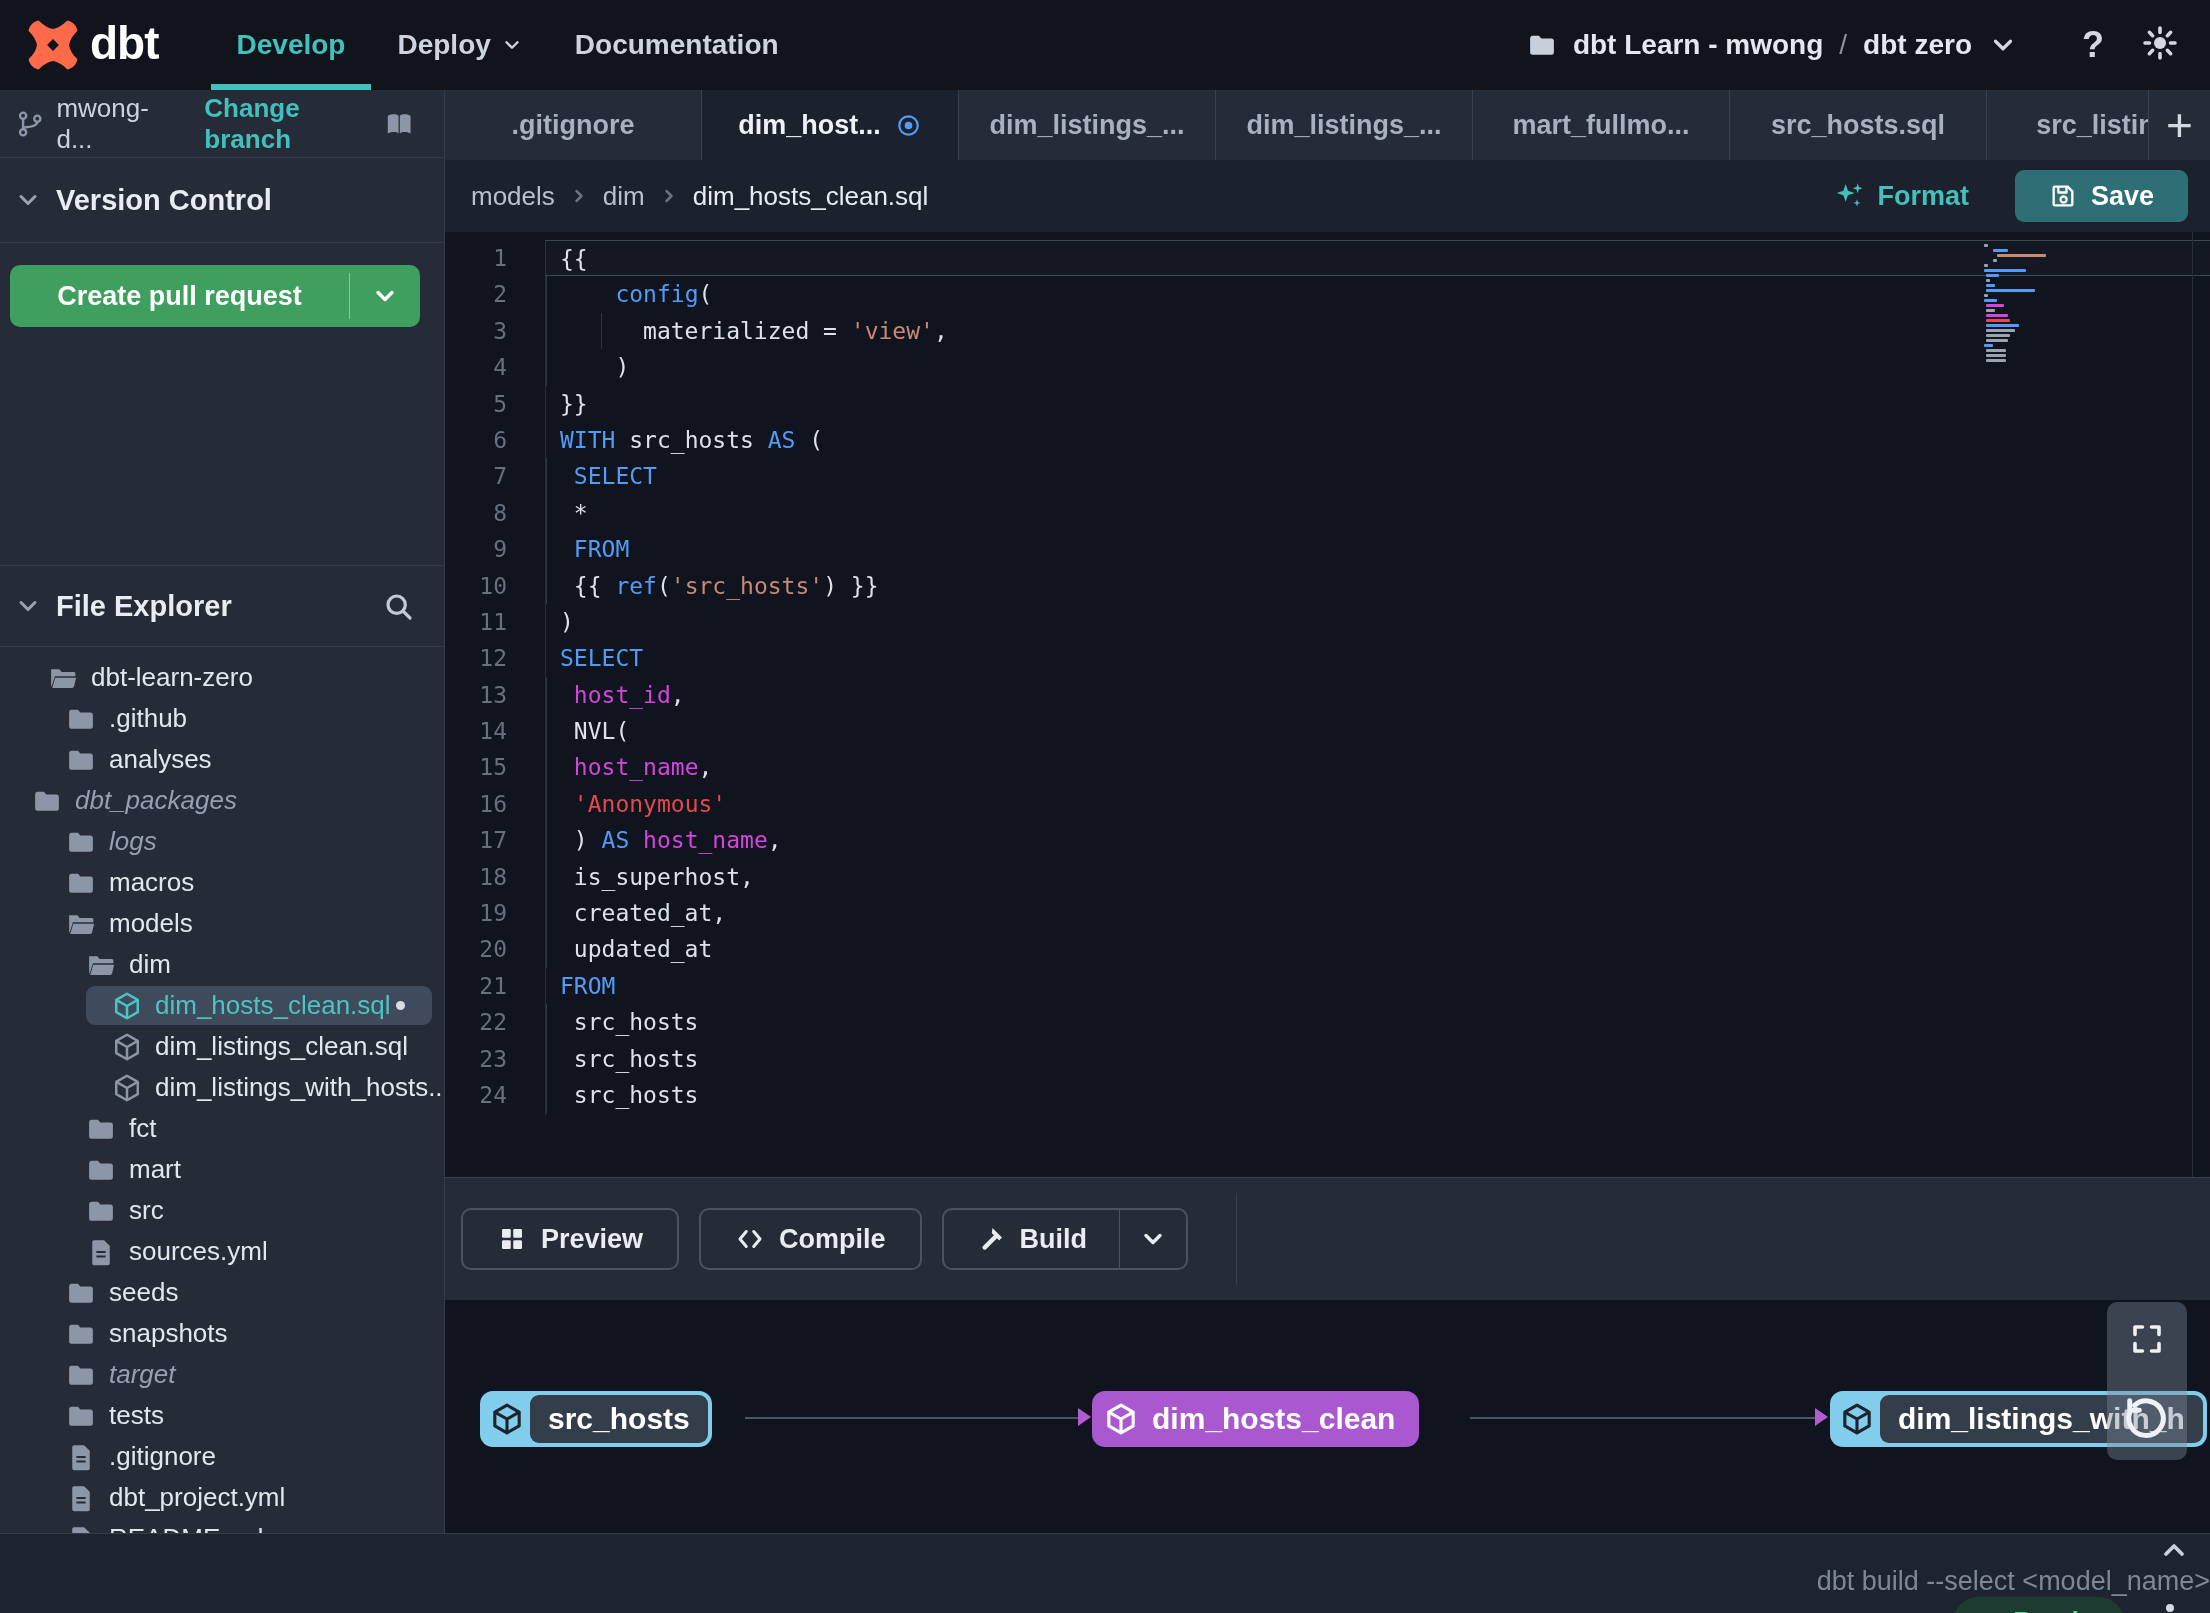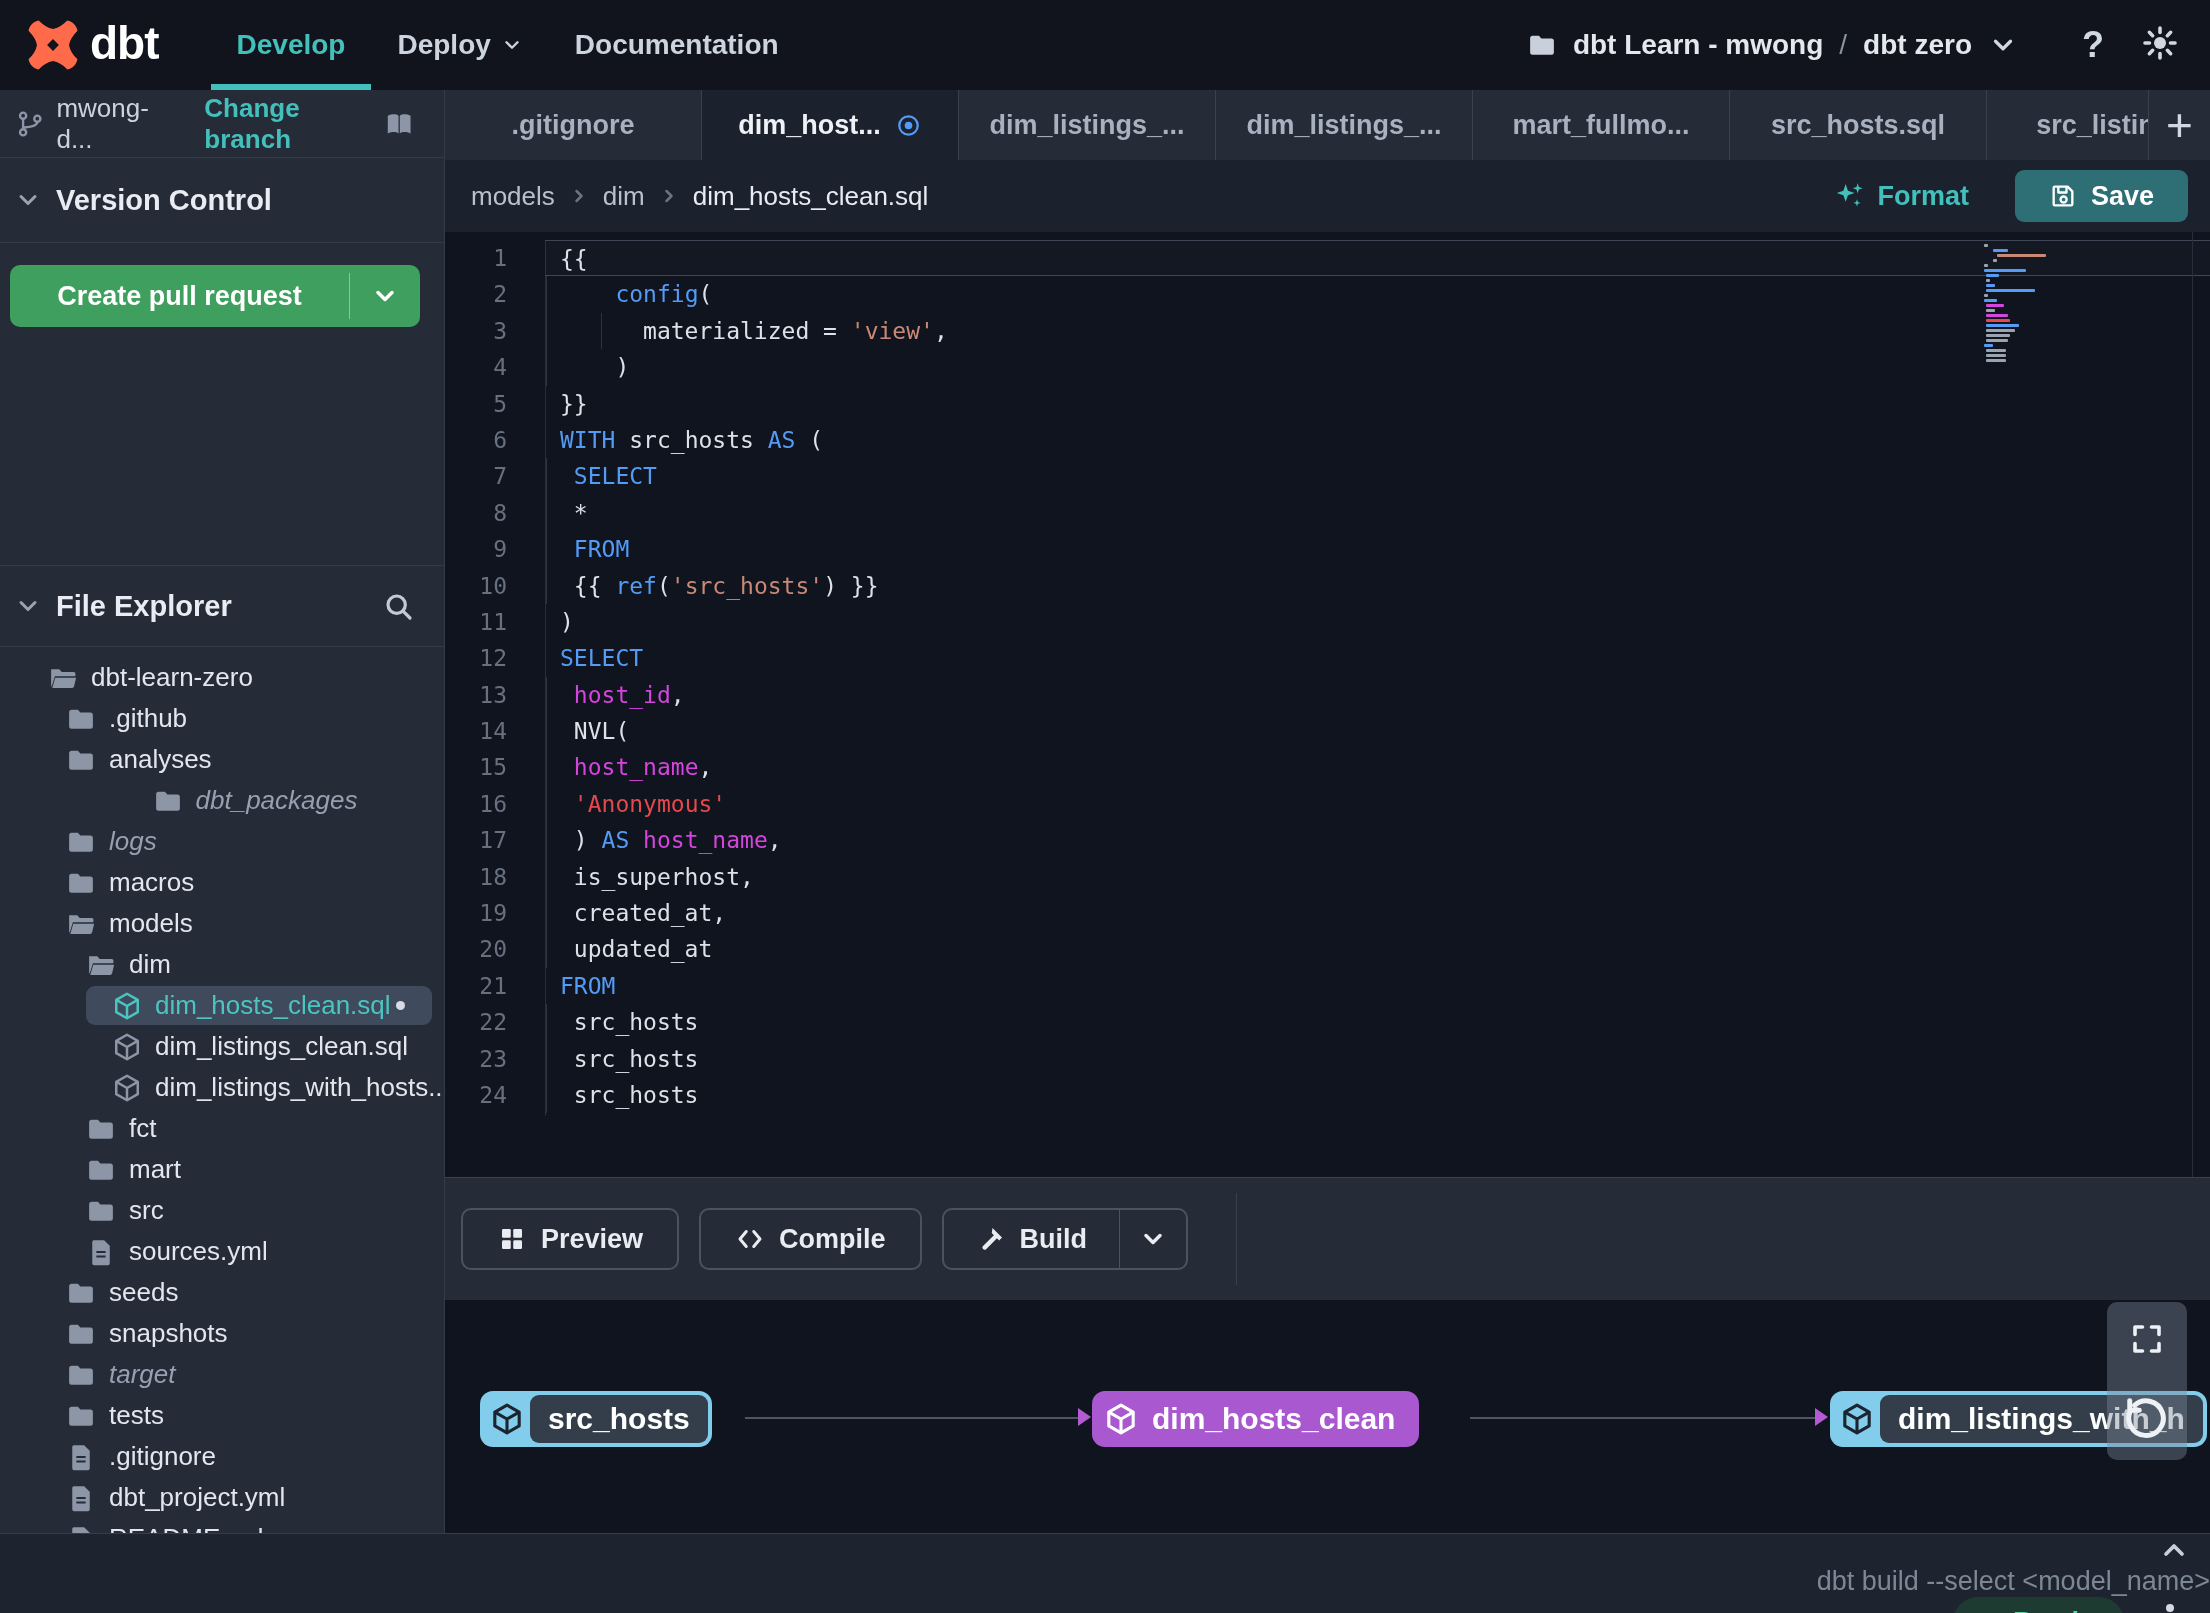--- a/index.html
+++ b/index.html
@@ -240,21 +240,21 @@
           <span class="tlabel">.github</span>
         </div>
         <div class="trow" style="padding-left: 66px;">
           <span class="ticon">
             <svg viewBox="0 0 24 24" fill="currentColor">
               <path d="M2.5 6.5a2 2 0 012-2h5l2 2.2h8a2 2 0 012 2v9a2 2 0 01-2 2h-15a2 2 0 01-2-2z"></path>
             </svg>
           </span>
           <span class="tlabel">analyses</span>
         </div>
-        <div class="trow italic" style="padding-left: 66px; justify-content: center;">
+        <div class="trow italic" style="padding-left: 32px;">
           <span class="ticon">
             <svg viewBox="0 0 24 24" fill="currentColor">
               <path d="M2.5 6.5a2 2 0 012-2h5l2 2.2h8a2 2 0 012 2v9a2 2 0 01-2 2h-15a2 2 0 01-2-2z"></path>
             </svg>
           </span>
           <span class="tlabel">dbt_packages</span>
         </div>
         <div class="trow italic" style="padding-left: 66px;">
           <span class="ticon">
             <svg viewBox="0 0 24 24" fill="currentColor">

